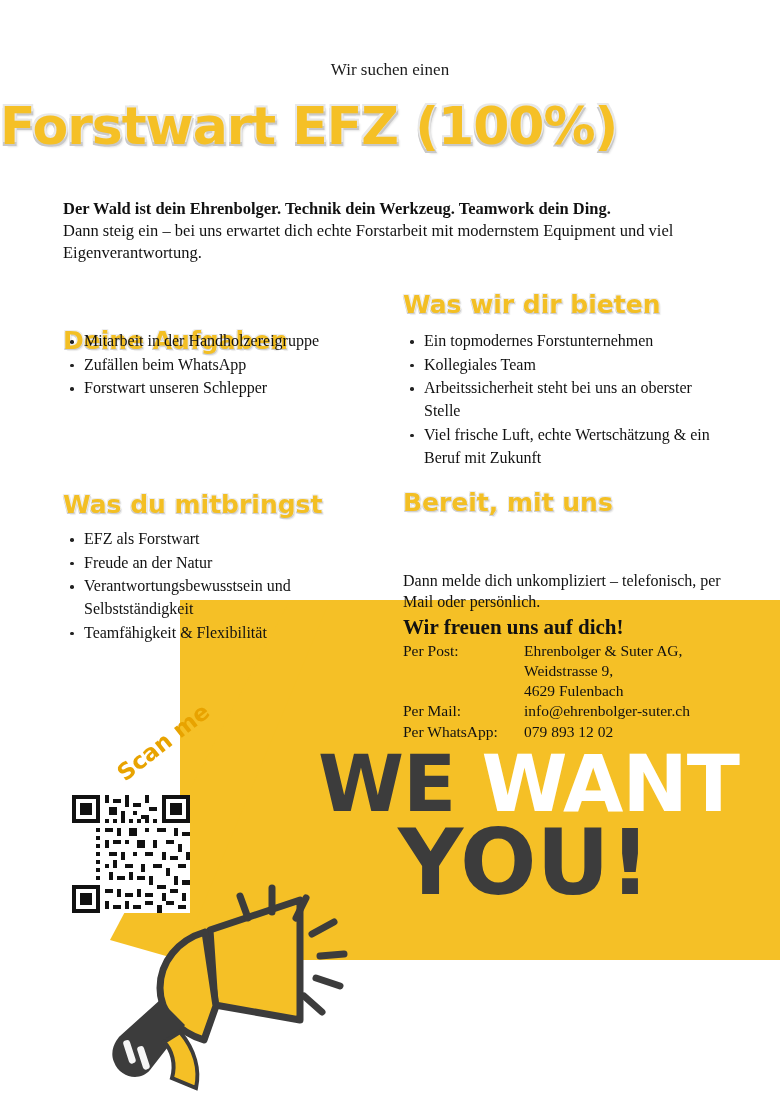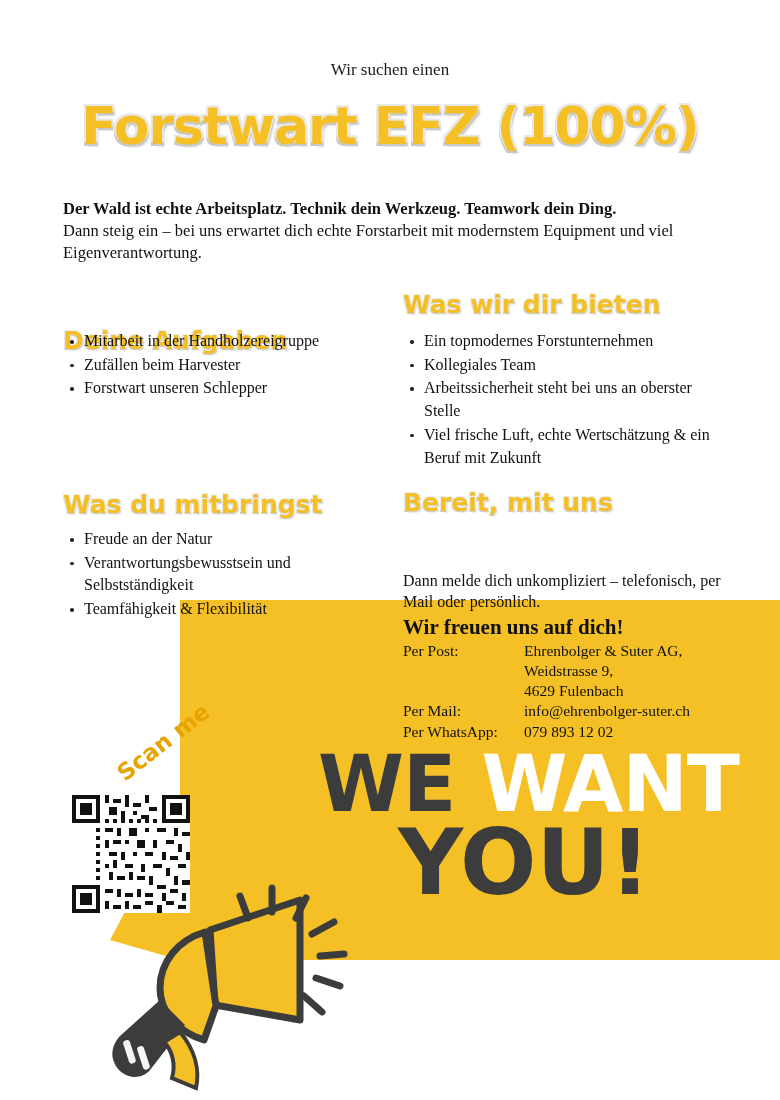--- a/index.html
+++ b/index.html
@@ -32,21 +32,21 @@
     font-size: 17px;
     color: #1a1a1a;
     font-family: "Liberation Serif", serif;
   }
 
   .headline {
     position: absolute;
     top: 96px;
     left: 0;
     width: 780px;
-    text-align: center;
+    text-align: left;
     font-family: "DejaVu Sans", sans-serif;
     font-weight: bold;
     font-size: 52px;
     letter-spacing: -1px;
     color: #f5c026;
     text-shadow:
       -2px -2px 0 #e8e8e8,
       2px -2px 0 #e8e8e8,
       -2px 2px 0 #c9c9c9,
       2px 2px 0 #c9c9c9,
@@ -257,41 +257,42 @@
         <line x1="316" y1="378" x2="340" y2="386"></line>
         <line x1="304" y1="396" x2="322" y2="412"></line>
       </g>
     </svg>
   </div>
 
   <div class="kicker">Wir suchen einen</div>
   <div class="headline">Forstwart EFZ (100%)</div>
 
   <div class="intro">
-    <div class="lead">Der Wald ist echte Arbeitsplatz. Technik dein Werkzeug. Teamwork dein Ding.</div>
+    <div class="lead">Der Wald ist dein Ehrenbolger. Technik dein Werkzeug. Teamwork dein Ding.</div>
     <div>Dann steig ein – bei uns erwartet dich echte Forstarbeit mit modernstem Equipment und viel Eigenverantwortung.</div>
   </div>
 
   <div class="sec-title" id="t-aufgaben">Deine Aufgaben</div>
   <ul class="bullets" id="l-aufgaben">
     <li>Mitarbeit in der Handholzereigruppe</li>
-    <li>Zufällen beim Harvester</li>
+    <li>Zufällen beim WhatsApp</li>
     <li>Forstwart unseren Schlepper</li>
   </ul>
 
   <div class="sec-title" id="t-bieten">Was wir dir bieten</div>
   <ul class="bullets" id="l-bieten">
     <li>Ein topmodernes Forstunternehmen</li>
     <li>Kollegiales Team</li>
     <li>Arbeitssicherheit steht bei uns an oberster Stelle</li>
     <li>Viel frische Luft, echte Wertschätzung &amp; ein Beruf mit Zukunft</li>
   </ul>
 
   <div class="sec-title" id="t-mitbringst">Was du mitbringst</div>
   <ul class="bullets" id="l-mitbringst">
+    <li>EFZ als Forstwart</li>
     <li>Freude an der Natur</li>
     <li>Verantwortungsbewusstsein und Selbstständigkeit</li>
     <li>Teamfähigkeit &amp; Flexibilität</li>
   </ul>
 
   <div class="sec-title" id="t-bereit1">Bereit, mit uns</div>
   <div class="bereit-text">Dann melde dich unkompliziert – telefonisch, per Mail oder persönlich.</div>
   <div class="freuen">Wir freuen uns auf dich!</div>
 
   <div class="contact">

